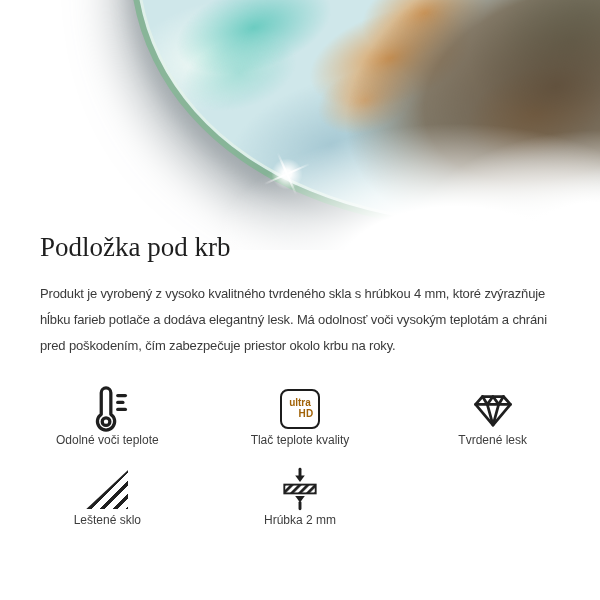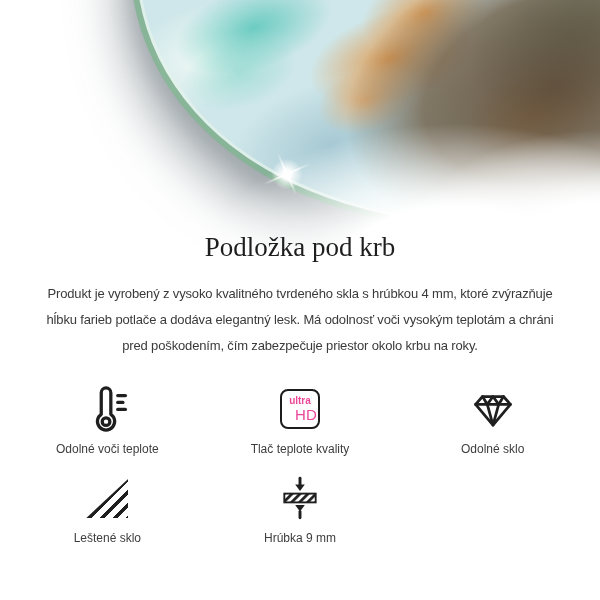--- a/index.html
+++ b/index.html
@@ -3,21 +3,21 @@
 <meta charset="utf-8">
 <style>
   * { box-sizing: border-box; }
   html, body { margin: 0; padding: 0; }
   body {
     width: 600px; height: 600px; overflow: hidden;
     background: #ffffff;
     font-family: "Liberation Sans", "DejaVu Sans", sans-serif;
     color: #3a3a3a;
   }
-  .page { width: 600px; height: 600px; position: relative; text-align: center; }
+  .page { width: 600px; height: 600px; position: relative; }
 
   
   .hero {
     position: relative; width: 600px; height: 250px; overflow: hidden;
     background: #ffffff;
   }
   .disk {
     position: absolute; left: 118px; top: -445px;
     width: 940px; height: 660px; border-radius: 50%;
     transform: rotate(-18deg);
@@ -74,31 +74,31 @@
     font-size: 13px; letter-spacing: -0.15px; line-height: 26px; color: #3a3a3a;
   }
 
   
   .features {
     display: grid; grid-template-columns: repeat(3, 1fr);
     row-gap: 18px; margin: 26px -29px 0 -29px;
   }
   .feature { display: flex; flex-direction: column; align-items: center; }
   .icon-box { height: 48px; display: flex; align-items: center; justify-content: center; }
-  .feature .label { margin-top: 9px; font-size: 12px; color: #3d3d3d; }
+  .feature .label { font-size: 12px; color: #3d3d3d; }
 
   .icon-stroke { stroke: #1f1f1f; fill: none; stroke-width: 1.7; stroke-linecap: round; stroke-linejoin: round; }
 
   .uhd {
     width: 40px; height: 40px; border: 2.6px solid #1c1c1c; border-radius: 8px;
     display: flex; flex-direction: column; align-items: center; justify-content: center;
-    color: #ec4899; background: #fff;
+    color: #a16207; background: #fff;
   }
   .uhd .t { font-size: 10px; font-weight: 700; line-height: 1; margin-bottom: 1px; }
-  .uhd .m { font-size: 15px; font-weight: 400; line-height: 1; letter-spacing: 0.2px; margin-left: 12px; }
+  .uhd .m { font-size: 10px; font-weight: 700; line-height: 1; letter-spacing: 0.2px; margin-left: 12px; }
 
   .stripes {
     width: 42px; height: 40px;
     clip-path: polygon(0 100%, 100% 2%, 100% 100%);
     background: repeating-linear-gradient(135deg, #1f1f1f 0 3.8px, rgba(0,0,0,0) 3.8px 9.4px);
   }
 </style>
 </head>
 <body>
 
@@ -146,21 +146,21 @@
 
       <div class="feature">
         <div class="icon-box">
           <svg width="44" height="44" viewBox="0 0 24 24" class="icon-stroke" style="stroke-width:1.5">
             <path d="M6.3 5.2h11.4l3.8 4.3L12 20.8 2.5 9.5z"></path>
             <path d="M2.5 9.5h19"></path>
             <path d="M6.3 5.2l2.6 4.3L12 5.2l3.1 4.3 2.6-4.3"></path>
             <path d="M8.9 9.5L12 20.8l3.1-11.3"></path>
           </svg>
         </div>
-        <div class="label">Odolné sklo</div>
+        <div class="label">Tvrdené lesk</div>
       </div>
 
       <div class="feature">
         <div class="icon-box">
           <div class="stripes"></div>
         </div>
         <div class="label">Leštené sklo</div>
       </div>
 
       <div class="feature">
@@ -171,18 +171,18 @@
                 <rect x="0" y="0" width="2.6" height="5.4" fill="#1f1f1f"></rect>
               </pattern>
             </defs>
             <path d="M22 3v6" stroke="#1f1f1f" stroke-width="2.8" stroke-linecap="round" fill="none"></path>
             <path d="M17.4 9h9.2L22 15.2z" fill="#1f1f1f"></path>
             <rect x="7" y="17.8" width="30" height="8.4" fill="url(#hatch)" stroke="#1f1f1f" stroke-width="1.8"></rect>
             <path d="M22 41v-6" stroke="#1f1f1f" stroke-width="2.8" stroke-linecap="round" fill="none"></path>
             <path d="M17.4 35h9.2L22 28.8z" fill="#1f1f1f" transform="rotate(180 22 31.9)"></path>
           </svg>
         </div>
-        <div class="label">Hrúbka 9 mm</div>
+        <div class="label">Hrúbka 2 mm</div>
       </div>
 
     </div>
   </section>
 </div>
 
 </body></html>

